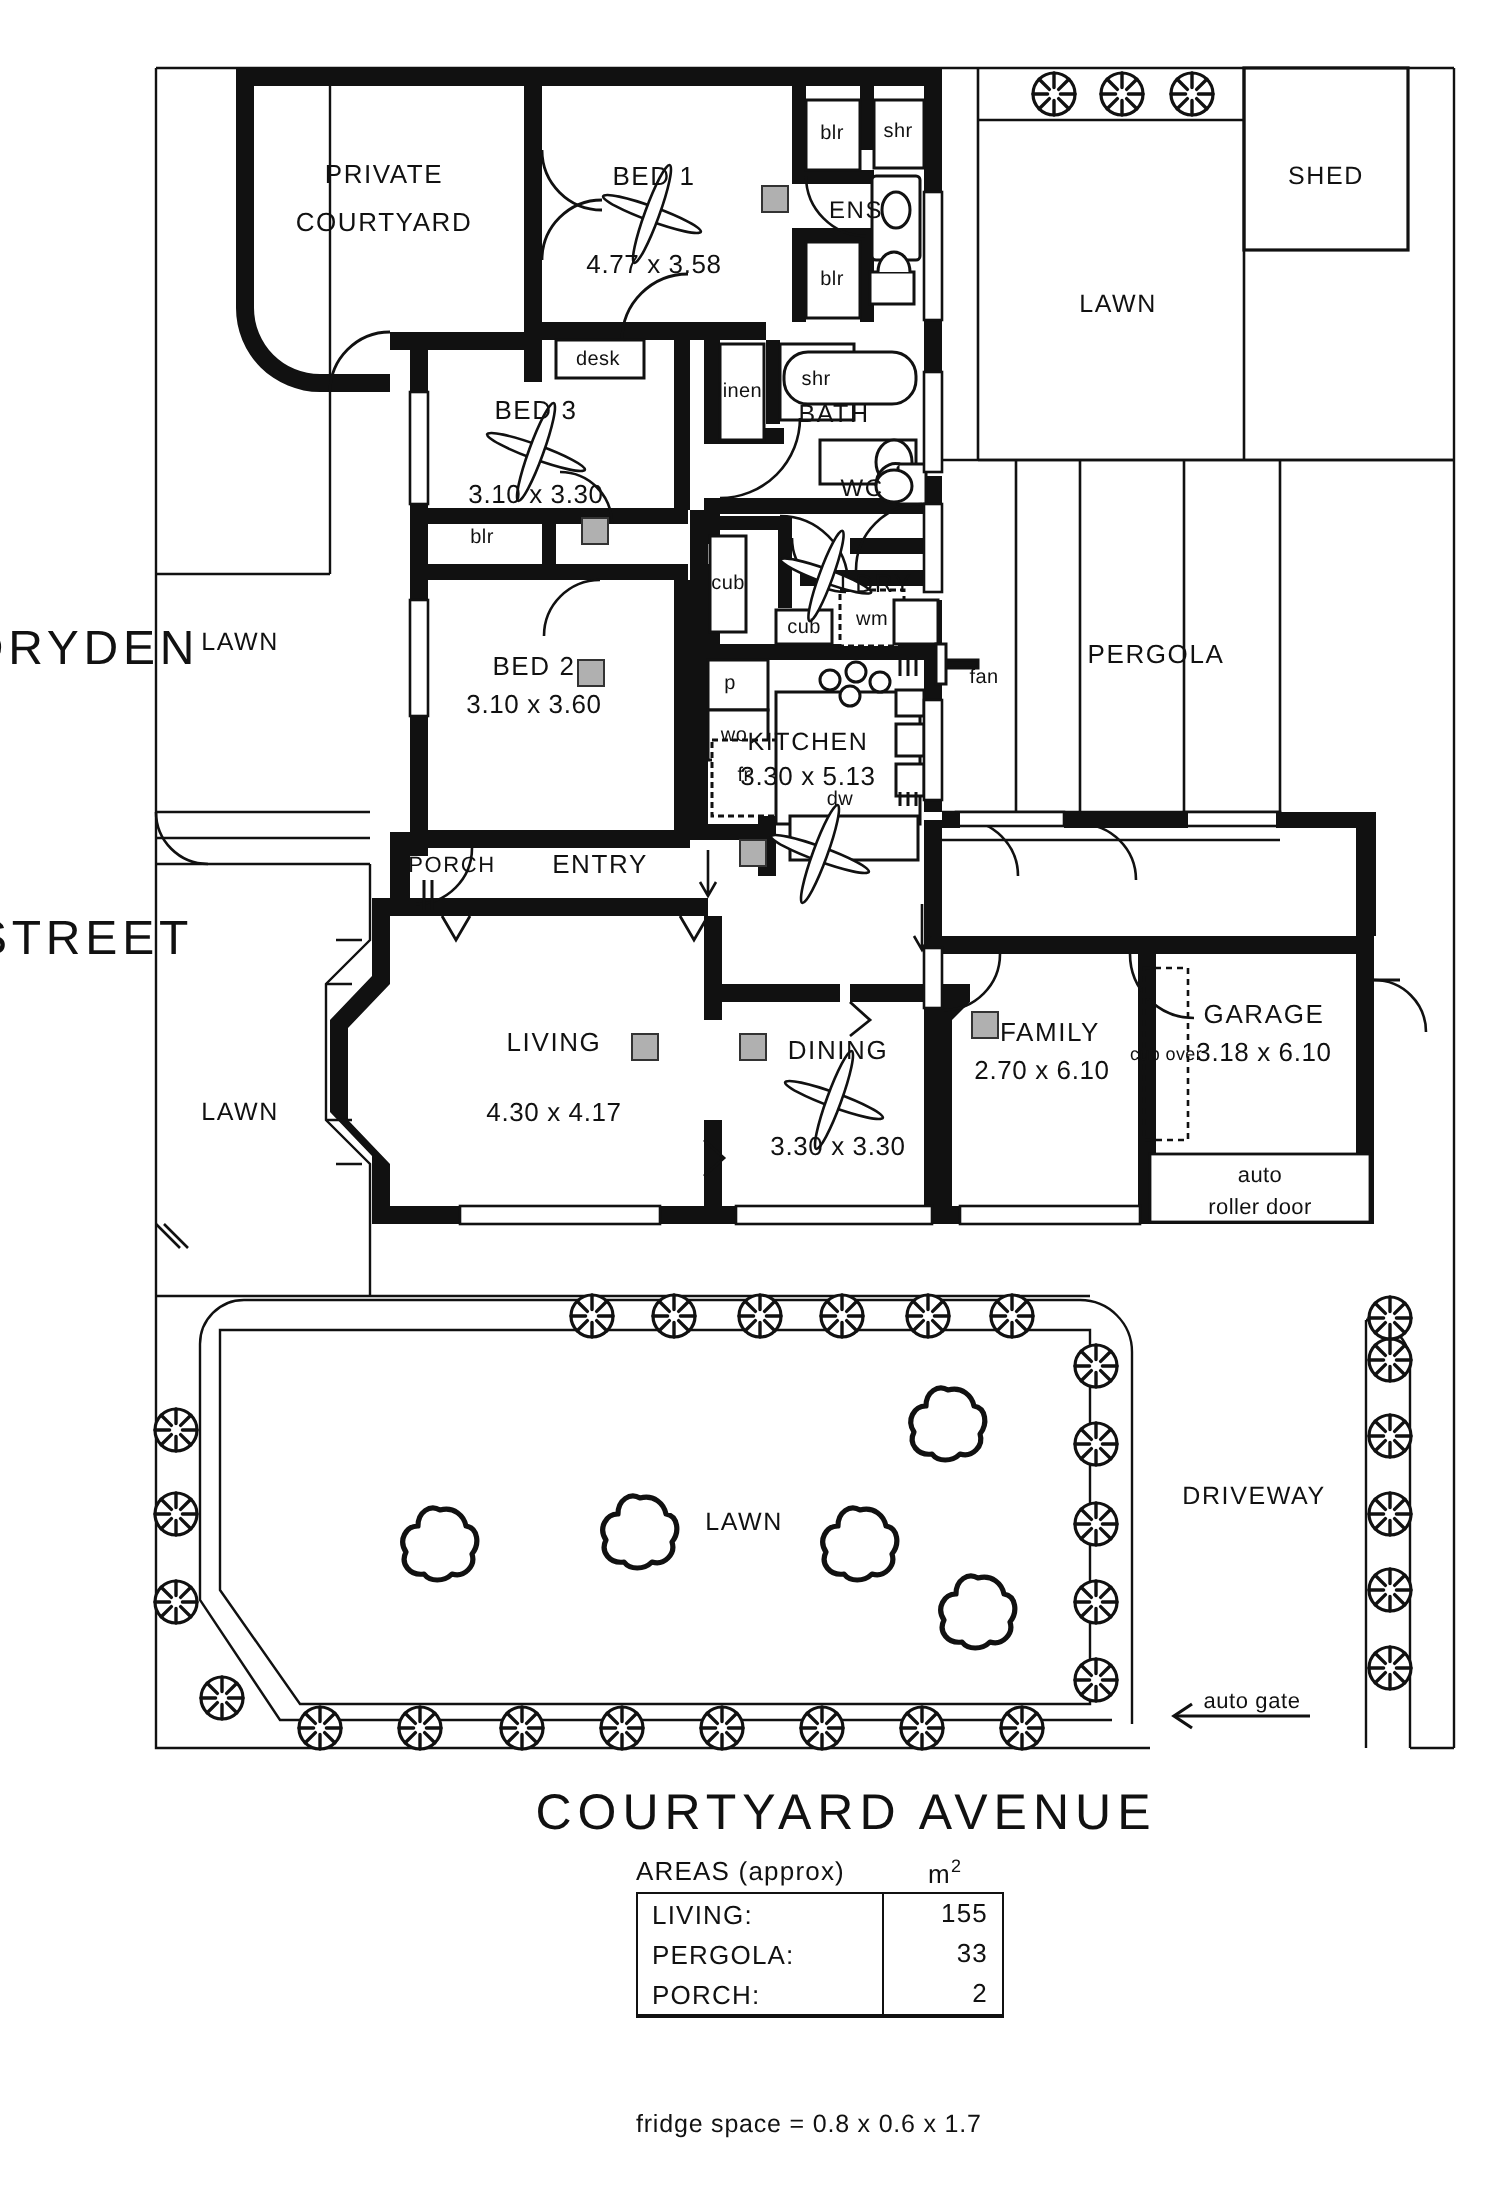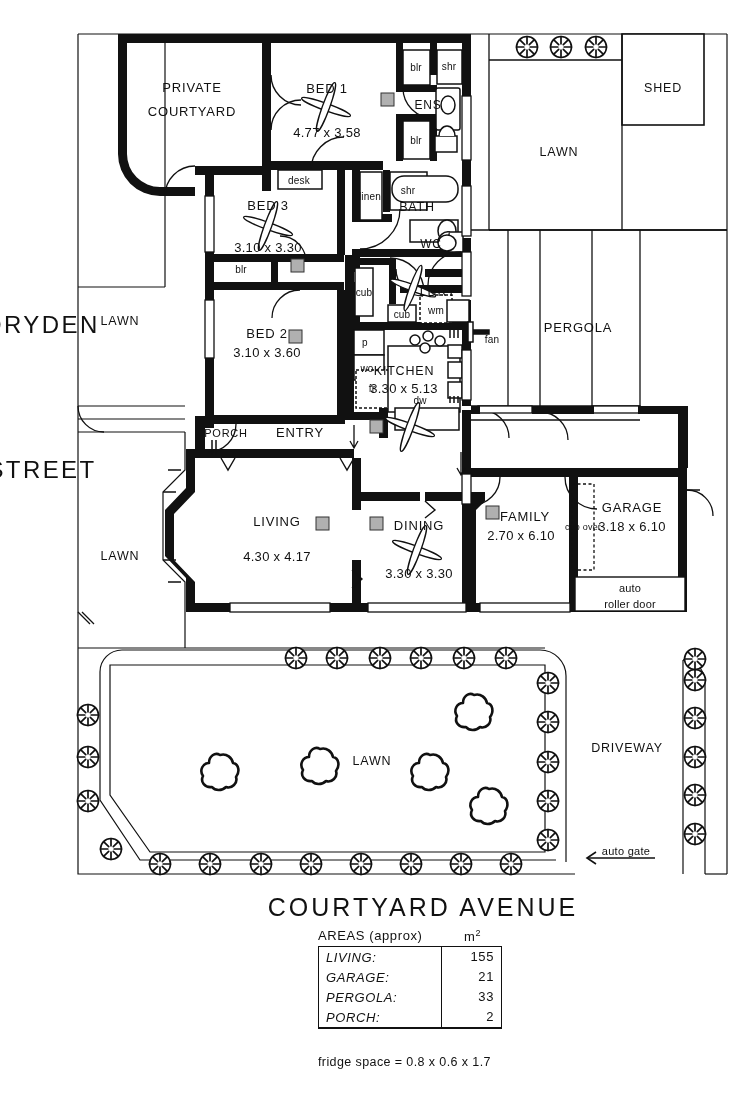--- a/index.html
+++ b/index.html
@@ -29,21 +29,21 @@
   .big-street{font-size:25px;letter-spacing:3px;}
   .table-txt{font-size:13px;letter-spacing:0.6px;}
   .note{font-size:12.5px;letter-spacing:0.4px;}
   .gate{font-size:11px;letter-spacing:0.3px;}
   #areas-table{
     position:absolute;left:318px;top:928px;width:184px;
   }
   #areas-head{position:relative;height:18px;}
   #areas-box{border:1.6px solid #111;border-top:1.6px solid #111;}
   #areas-box .row{display:flex;height:20px;align-items:center;}
-  #areas-box .row .nm{flex:1;padding-left:7px;font-style:italic;}
+  #areas-box .row .nm{flex:1;padding-left:7px;}
   #areas-box .row .vl{width:52px;text-align:right;padding-right:7px;border-left:1.6px solid #111;height:20px;line-height:20px;margin-left:25px;}
   #areas-box .divider{border-top:1.6px solid #111;}
   #fridge-note{position:absolute;left:318px;top:1055px;}
 </style>
 </head>
 <body>
 
 <svg id="plan" viewBox="0 0 750 1106">
   <defs>
     <g id="pinwheel">
@@ -487,24 +487,20 @@
   <div id="areas-head">
     <span class="lbl table-txt" style="left:0;top:0;position:absolute">AREAS (approx)</span>
     <span class="lbl table-txt" style="left:146px;top:0;position:absolute"><span>m</span><sup style="font-size:9px">2</sup></span>
   </div>
   <div id="areas-box">
     <div class="row">
       <span class="nm table-txt">LIVING:</span>
       <span class="vl table-txt">155</span>
     </div>
     <div class="row">
-      <span class="nm table-txt">GARAGE:</span>
-      <span class="vl table-txt">21</span>
-    </div>
-    <div class="row">
       <span class="nm table-txt">PERGOLA:</span>
       <span class="vl table-txt">33</span>
     </div>
     <div class="row">
       <span class="nm table-txt">PORCH:</span>
       <span class="vl table-txt">2</span>
     </div>
     <div class="divider"></div>
   </div>
 </div>

